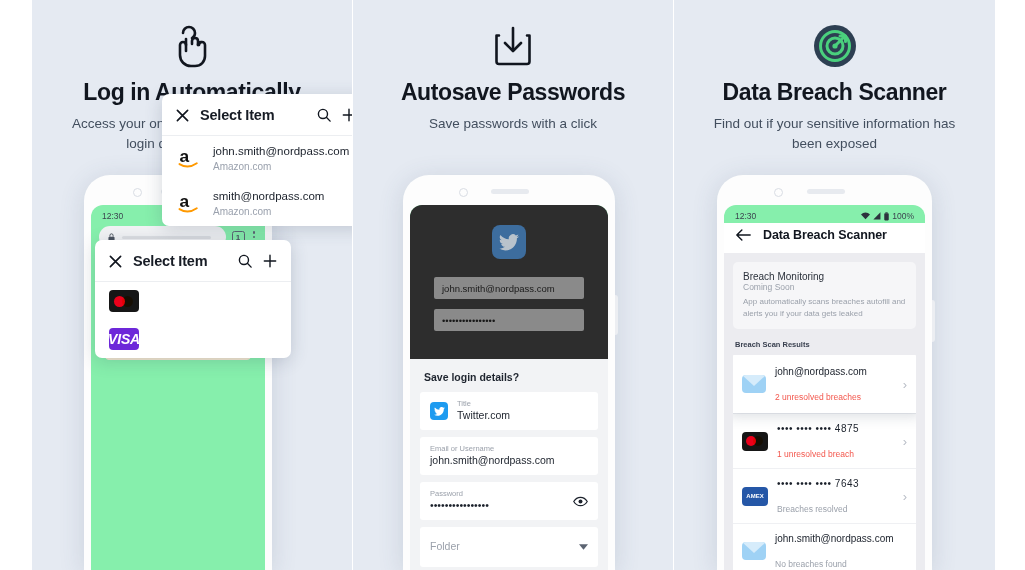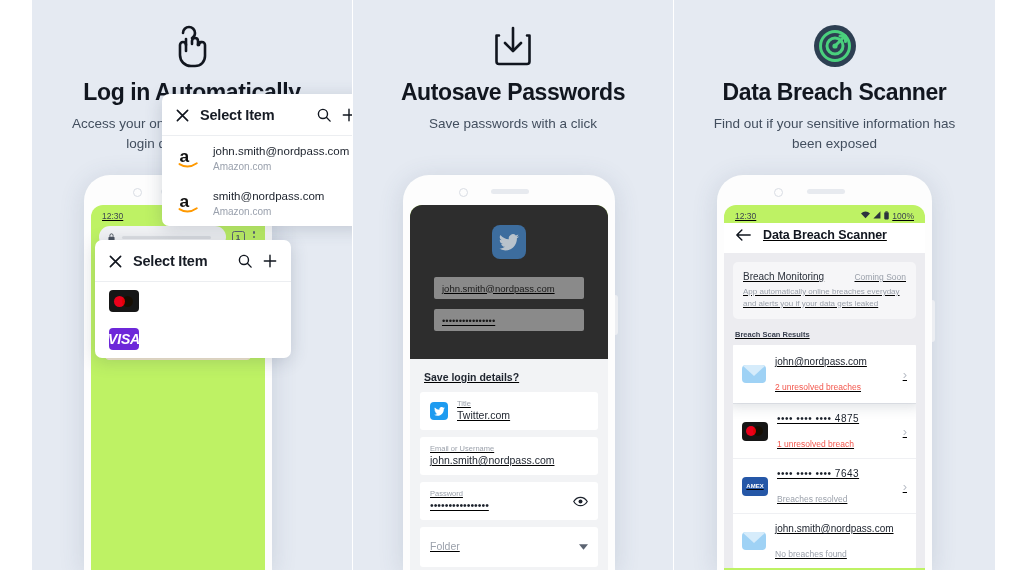--- a/index.html
+++ b/index.html
@@ -35,42 +35,41 @@
   
   .phone {
     position: absolute;
     background: #fdfdfd;
     border-radius: 26px 26px 0 0;
     box-shadow: 0 4px 26px rgba(60,80,110,0.16);
   }
   .phone-inner {
     position: absolute; left: 7px; right: 7px; top: 30px; bottom: 0;
     border-radius: 12px 12px 0 0; overflow: hidden;
-    background: #bef264;
-    text-decoration: underline;
+    background: #86efac;
   }
   .notch-cam {
     position: absolute; width: 9px; height: 9px; border-radius: 50%;
     border: 1.6px solid #d9dde4; top: 13px;
   }
   .notch-speaker {
     position: absolute; height: 5px; border-radius: 3px;
     background: #e7eaef; top: 14px;
   }
   .side-btn {
     position: absolute; right: -3px; width: 3.5px; border-radius: 0 3px 3px 0;
     background: #eceef2;
   }
 
   
   .statusbar {
     display: flex; align-items: center; justify-content: space-between;
     padding: 6px 11px 2px 11px; font-size: 8.5px; color: #3c444f; font-weight: 500;
   }
-  .status-right { display: flex; align-items: flex-start; gap: 3px; }
+  .status-right { display: flex; align-items: center; gap: 3px; }
 
   
   .browserbar { display: flex; align-items: center; gap: 6px; padding: 3px 8px 8px 8px; }
   .urlpill {
     flex: 1; height: 22px; background: #f1f2f4; border-radius: 11px;
     display: flex; align-items: center; padding: 0 9px; gap: 7px;
   }
   .urlline { flex: 1; height: 3px; background: #dcdee2; border-radius: 2px; margin-right: 6px; }
   .tabcount {
     width: 13px; height: 13px; border: 1.5px solid #5c6472; border-radius: 2.5px;
@@ -137,21 +136,21 @@
   .mat-label { font-size: 7.5px; color: #9ba1ab; line-height: 1.2; }
   .mat-value { font-size: 10.5px; color: #1c222c; line-height: 1.3; margin-top: 1px; }
   .tw-sm { width: 18px; height: 18px; border-radius: 4px; background: #1d9bf0; flex: none;
            display: flex; align-items: center; justify-content: center; }
 
   
   .appbar { display: flex; align-items: center; gap: 12px; padding: 5px 12px 11px 12px; background: #fff; }
   .appbar-title { font-size: 12.5px; font-weight: 700; color: #11161f; letter-spacing: -0.1px; }
   .scan-body { background: #ececf0; padding: 9px 9px 0 9px; min-height: 280px; }
   .monitor-card { background: #f6f6f8; border-radius: 5px; padding: 9px 10px 10px 10px; }
-  .monitor-head { display: flex; align-items: baseline; justify-content: space-between; }
+  .monitor-head { display: flex; align-items: baseline; justify-content: space-between; flex-direction: column; }
   .monitor-title { font-size: 10px; font-weight: 500; color: #2b313b; }
   .monitor-soon { font-size: 8.5px; color: #9ba1ab; }
   .monitor-desc { font-size: 8px; color: #9ba1ab; line-height: 1.45; margin-top: 4px; }
   .section-label { font-size: 7.5px; font-weight: 700; color: #3a4150; margin: 11px 2px 6px 2px; }
   .results { background: #ffffff; border-radius: 1px; overflow: hidden; }
   .result-row { display: flex; align-items: center; gap: 9px; padding: 8px 9px; }
   .result-row + .result-row { border-top: 1px solid #eff0f3; }
   .result-row.highlight {
     position: relative; background: #ffffff; border-radius: 5px;
     box-shadow: 0 3px 14px rgba(50,65,90,0.18); z-index: 3;
@@ -437,21 +436,21 @@
             </svg>
           <span class="appbar-title">Data Breach Scanner</span>
         </div>
 
         <div class="scan-body">
           <div class="monitor-card">
             <div class="monitor-head">
               <span class="monitor-title">Breach Monitoring</span>
               <span class="monitor-soon">Coming Soon</span>
             </div>
-            <div class="monitor-desc">App automatically online breaches everyday and alerts you if your data gets leaked</div>
+            <div class="monitor-desc">App automatically scans breaches autofill and alerts you if your data gets leaked</div>
           </div>
 
           <div class="section-label">Breach Scan Results</div>
 
           <div class="results">
 
             <div class="result-row highlight">
               <span class="mail-icon"></span>
               <span>
                 <div class="res-title">john@nordpass.com</div>

